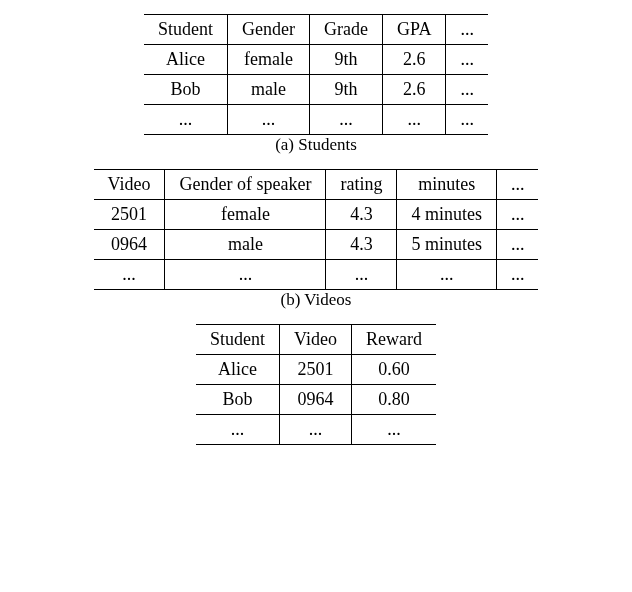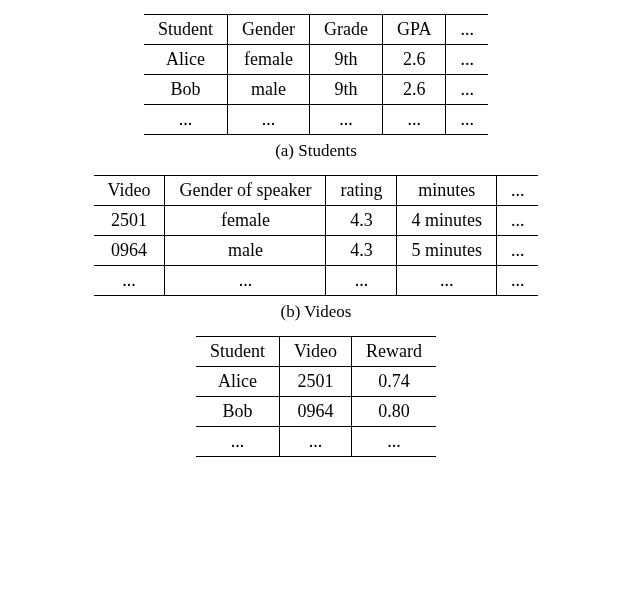--- a/index.html
+++ b/index.html
@@ -43,21 +43,20 @@
       border-bottom: 1px solid #000;
     }
     .bot-rule {
       border-bottom: 1.2px solid #000;
     }
     
     td.vsep, th.vsep {
       border-right: 1px solid #000;
     }
     .caption {
-      margin-top: 6px;
       font-size: 17px;
       text-align: center;
     }
     .table-a {
       margin-top: 2px;
     }
   </style>
 </head>
 <body>
 
@@ -143,21 +142,21 @@
       <tr class="top-rule mid-rule">
         <th class="vsep">Student</th>
         <th class="vsep">Video</th>
         <th>Reward</th>
       </tr>
     </thead>
     <tbody>
       <tr class="row-rule">
         <td class="vsep">Alice</td>
         <td class="vsep">2501</td>
-        <td>0.74</td>
+        <td>0.60</td>
       </tr>
       <tr class="row-rule">
         <td class="vsep">Bob</td>
         <td class="vsep">0964</td>
         <td>0.80</td>
       </tr>
       <tr class="bot-rule">
         <td class="vsep">...</td>
         <td class="vsep">...</td>
         <td>...</td>

